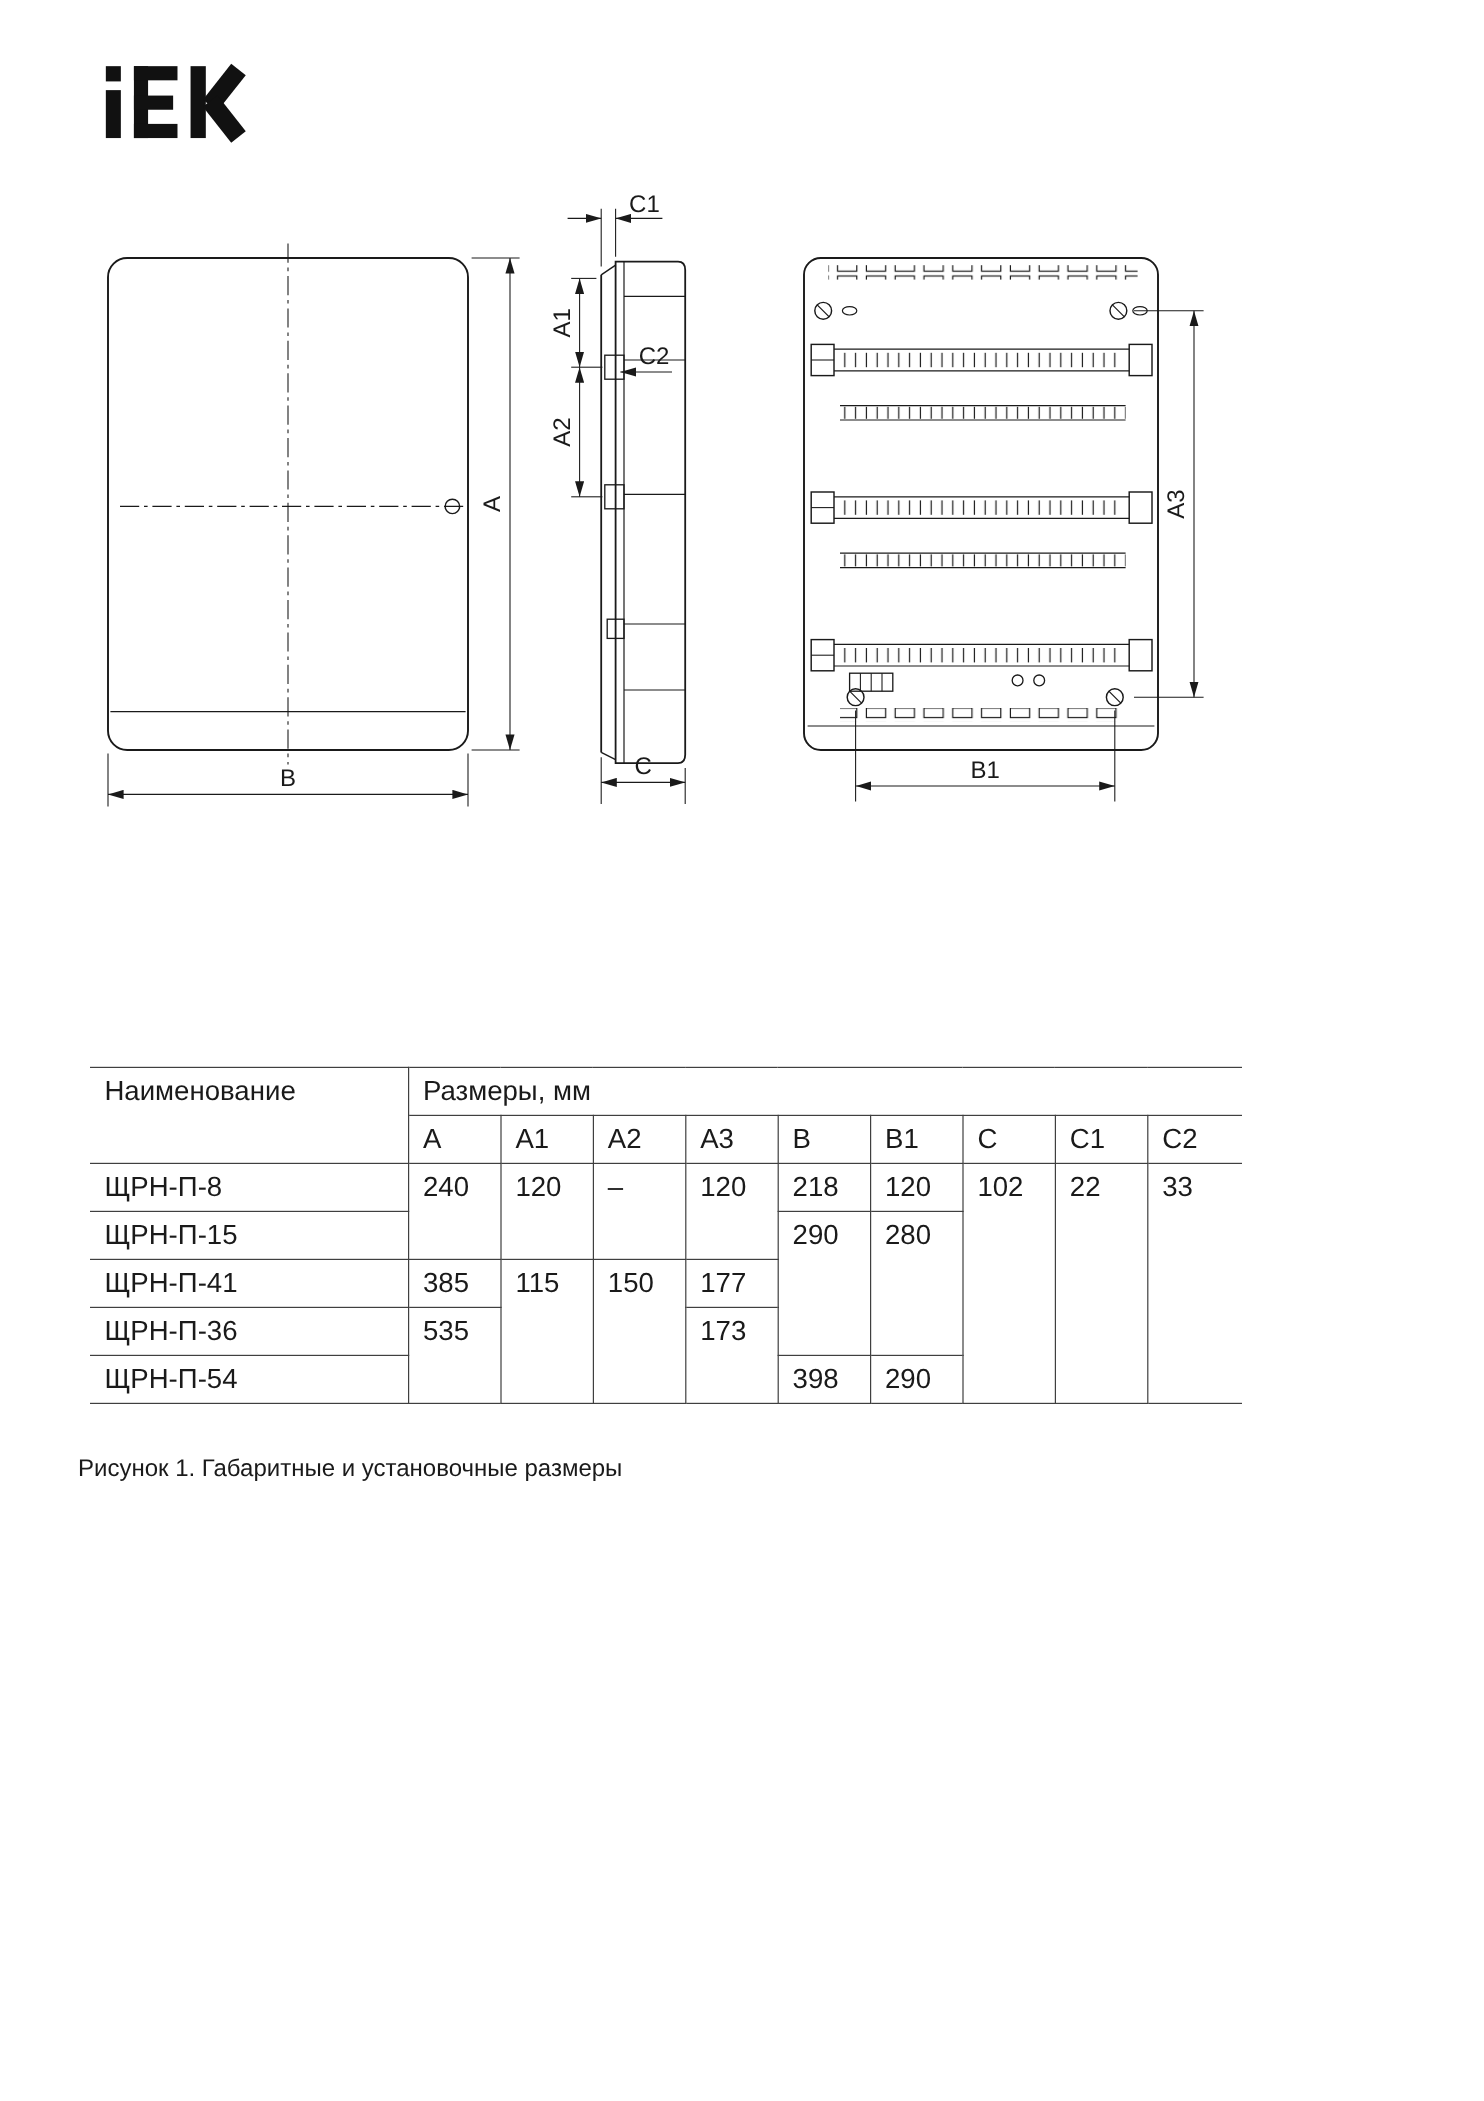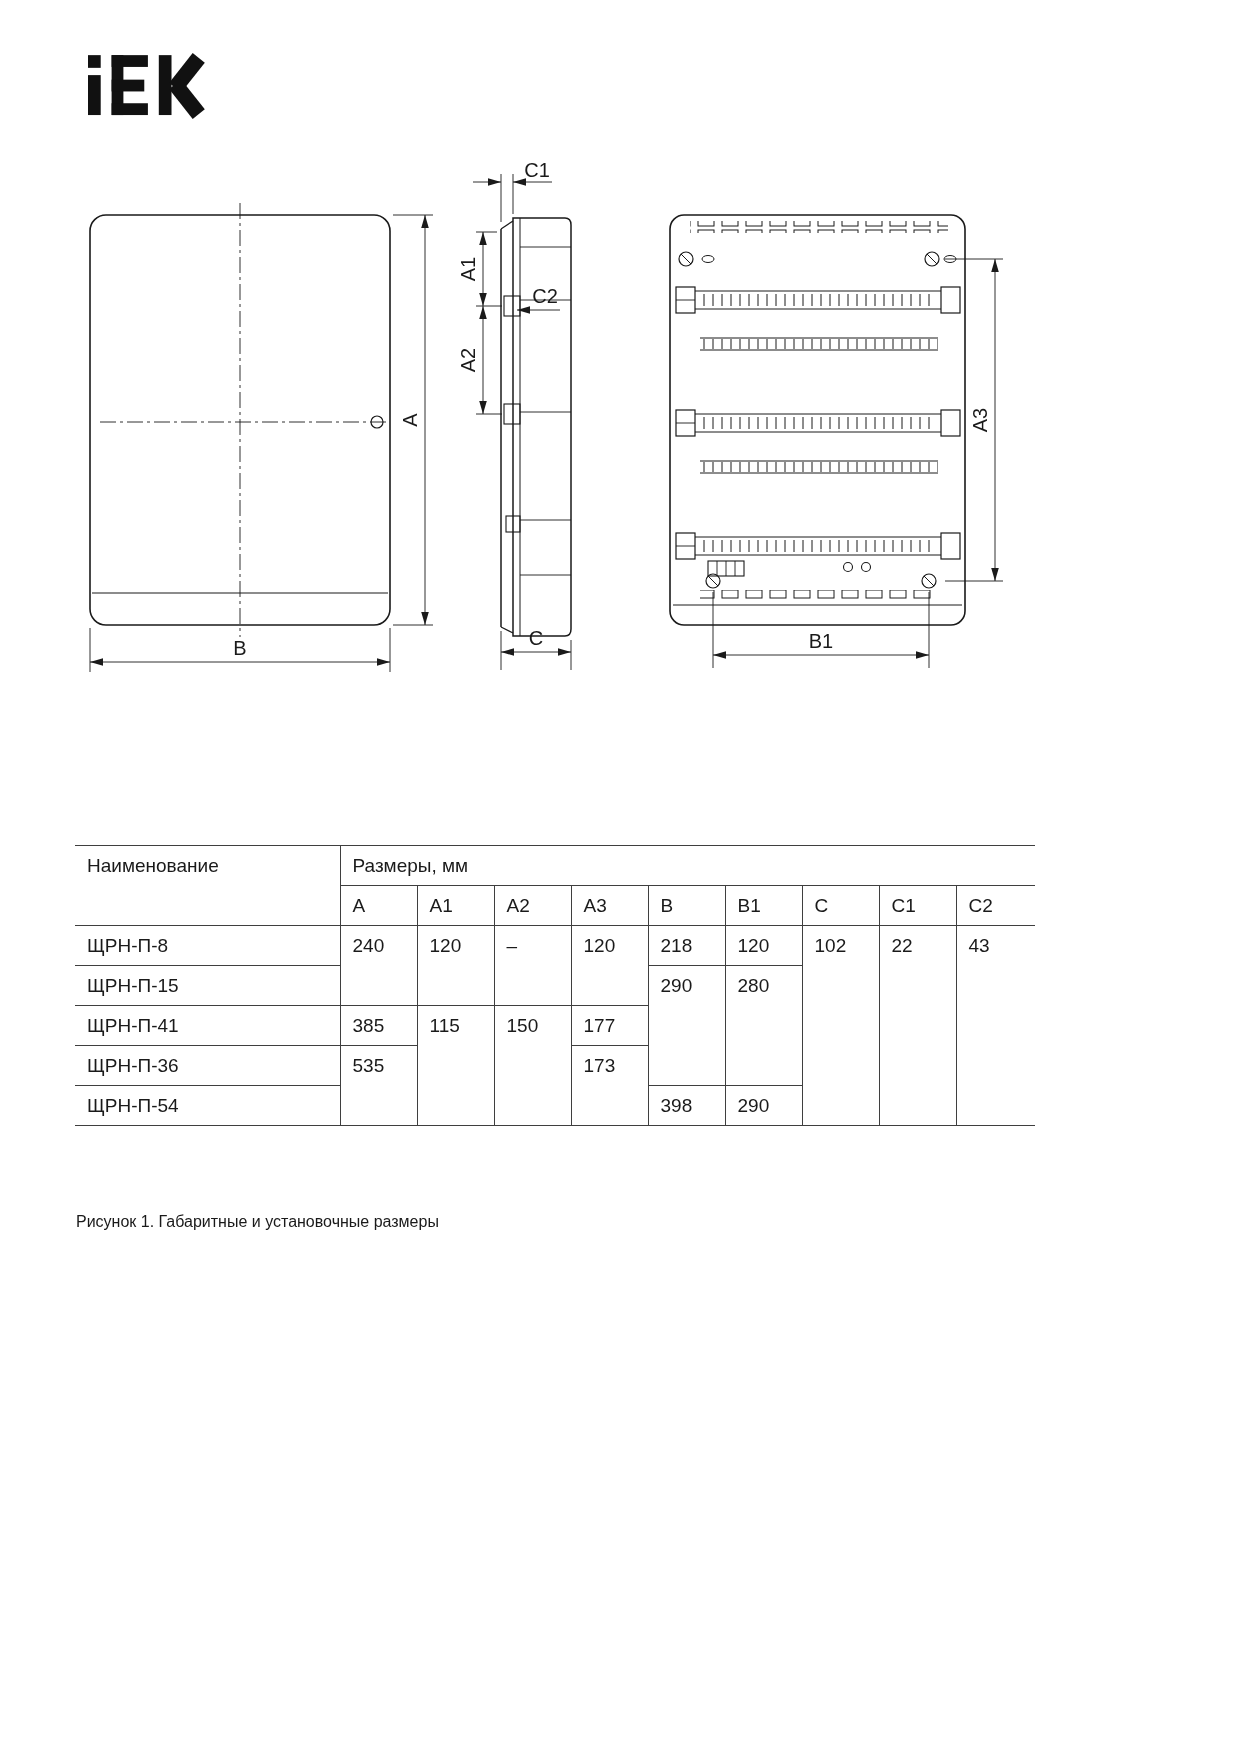--- a/index.html
+++ b/index.html
@@ -14,41 +14,41 @@
   .logo { position: absolute; top: 52px; left: 88px; }
   .sr-only { position:absolute; width:1px; height:1px; overflow:hidden; clip:rect(0 0 0 0); white-space:nowrap; }
   .drawings { position: absolute; top: 0; left: 0; }
   .dimtext {
     font: 20px "Liberation Sans", sans-serif;
     fill: #1a1a1a;
     stroke: none;
   }
   .dim-table {
     position: absolute;
-    top: 845px; left: 75px;
+    top: 889px; left: 75px;
     width: 960px;
     border-collapse: collapse;
     table-layout: fixed;
-    font-size: 19px;
+    font-size: 23px;
   }
   .dim-table th, .dim-table td {
     border: 1px solid #3f3f3f;
     font-weight: normal;
     text-align: left;
     vertical-align: top;
     padding: 9px 12px 9px 12px;
     line-height: 21px;
     white-space: nowrap;
   }
   .dim-table .no-l { border-left: none; }
   .dim-table .no-r { border-right: none; }
   .caption {
     position: absolute;
-    top: 1213px; left: 76px;
-    font-size: 16px;
+    top: 1213px; left: 65px;
+    font-size: 20px;
     color: #1a1a1a;
   }
 </style>
 </head>
 <body>
 
 <div class="logo">
   <span class="sr-only">IEK</span>
   <svg width="118" height="68" viewBox="0 0 130 68">
     <g fill="#111111" stroke="none">
@@ -238,21 +238,21 @@
     <tr>
       <td class="no-l">ЩРН-П-8</td>
       <td rowspan="2">240</td>
       <td rowspan="2">120</td>
       <td rowspan="2">–</td>
       <td rowspan="2">120</td>
       <td>218</td>
       <td>120</td>
       <td rowspan="5">102</td>
       <td rowspan="5">22</td>
-      <td rowspan="5" class="no-r">43</td>
+      <td rowspan="5" class="no-r">33</td>
     </tr>
     <tr>
       <td class="no-l">ЩРН-П-15</td>
       <td rowspan="3">290</td>
       <td rowspan="3">280</td>
     </tr>
     <tr>
       <td class="no-l">ЩРН-П-41</td>
       <td>385</td>
       <td rowspan="3">115</td>

